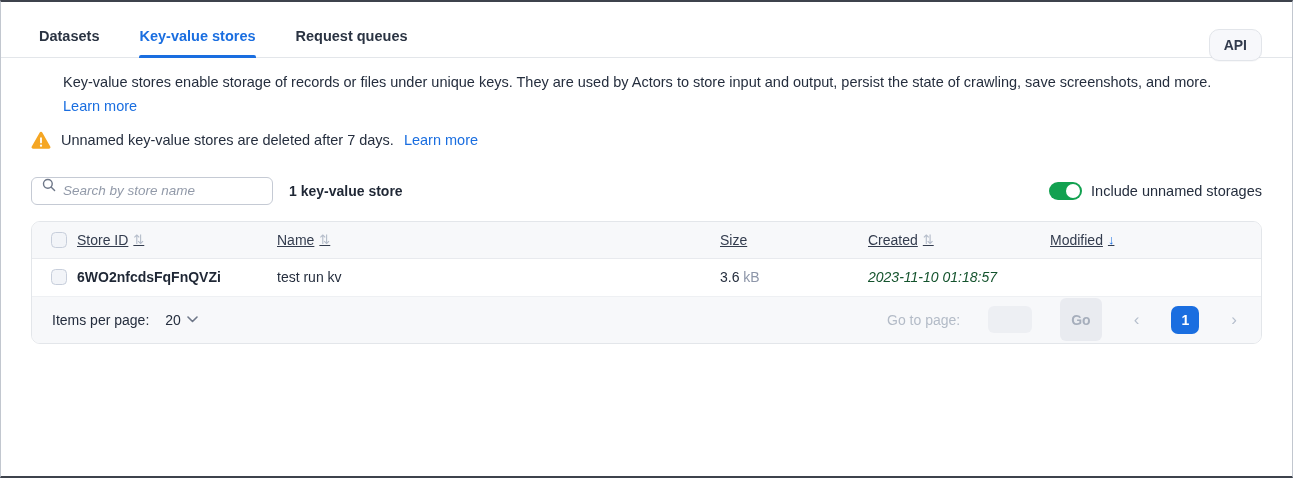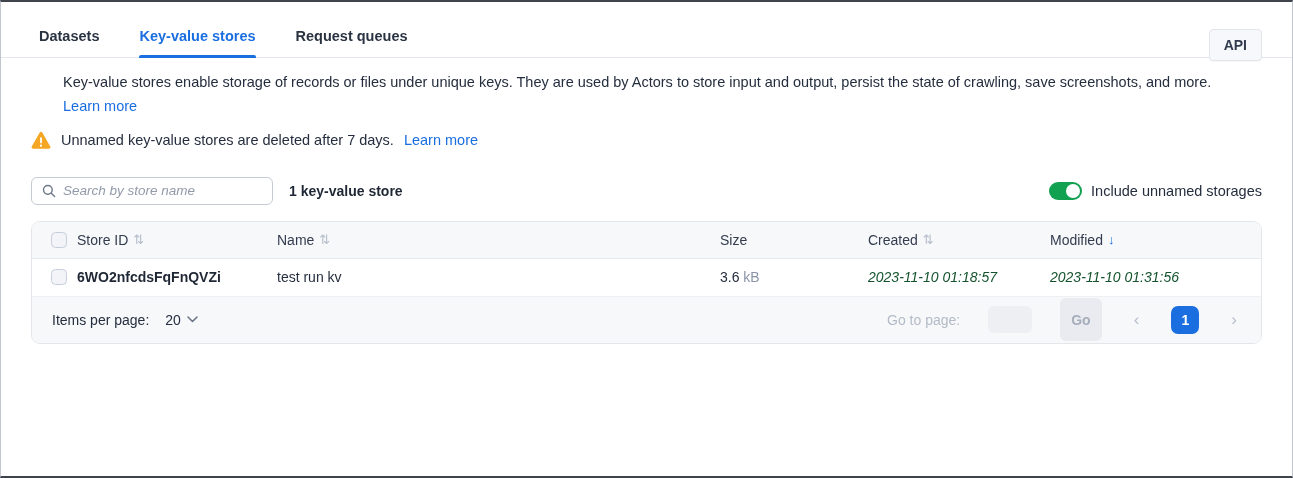--- a/index.html
+++ b/index.html
@@ -17,21 +17,21 @@
   
   .page-header{ display:flex; align-items:center; gap:10px; padding-top:28px; }
   .page-title{ font-size:21px; font-weight:700; color:#1f2735; letter-spacing:.2px; }
   .help-icon{
     width:18px; height:18px; border:1.6px solid #8690a3; border-radius:50%;
     color:#8690a3; font-size:11px; font-weight:700; display:flex; align-items:center; justify-content:center;
     margin-top:2px; cursor:pointer;
   }
   .api-btn{
     position:absolute; top:27px; right:30px;
-    background:#f7f8fb; border:1px solid #e2e5ea; border-radius:4px;
+    background:#f7f8fb; border:1px solid #e2e5ea; border-radius:10px;
     padding:7px 14px; font-size:14px; font-weight:700; color:#333c4e; cursor:pointer;
     box-shadow:0 1px 1px rgba(30,40,60,.03);
   }
 
   
   .tabs{ display:flex; gap:40px; margin:0 -30px; padding:26px 30px 0 38px; border-bottom:1px solid #e3e6ea; }
   .tab{ font-size:14.5px; font-weight:700; color:#2a3342; padding-bottom:13px; cursor:pointer; position:relative; }
   .tab.active{ color:var(--accent-blue); }
   .tab.active::after{ content:""; position:absolute; left:0; right:0; bottom:-1px; height:3px; background:var(--accent-blue); border-radius:2px 2px 0 0; }
 
@@ -41,41 +41,41 @@
   .desc-link{ display:inline-block; margin-top:2px; }
 
   
   .warning{ display:flex; align-items:center; gap:10px; margin-top:13px; }
   .warning-text{ font-size:14.5px; color:#252e3e; }
   .warn-icon{ width:20px; height:19px; flex:0 0 auto; }
 
   
   .controls{ display:flex; align-items:center; margin-top:27px; }
   .search-box{
-    display:flex; align-items:center; gap:7px;
+    display:flex; gap:7px;
     width:242px; height:28px; border:1px solid #c5cad4; border-radius:6px;
     padding:0 10px; background:#fff;
   }
   .search-box svg{ flex:0 0 auto; }
   .search-input{
     border:none; outline:none; width:100%; font-size:13.5px; font-style:italic; color:#3a4354;
     font-family:"Liberation Sans", sans-serif; background:transparent;
   }
   .search-input::placeholder{ color:#929aa9; font-style:italic; }
   .count-text{ margin-left:16px; font-size:14px; font-weight:700; color:#1f2735; }
   .toggle-wrap{ margin-left:auto; display:flex; align-items:center; gap:9px; cursor:pointer; }
   .toggle{ width:33px; height:18px; border-radius:10px; background:var(--toggle-green); position:relative; }
   .toggle .knob{ position:absolute; top:2px; right:2px; width:14px; height:14px; border-radius:50%; background:#fff; }
   .toggle-label{ font-size:14.5px; color:#252e3e; }
 
   
   .table{ margin-top:16px; border:1px solid #e3e6ea; border-radius:9px; overflow:hidden; background:#fff; }
   .t-grid{ display:grid; grid-template-columns:45px 200px 443px 148px 182px 1fr; align-items:center; }
   .t-head{ background:#f7f8fa; height:37px; border-bottom:1px solid #e8eaee; font-size:14px; color:#333c4e; }
-  .t-head .cell{ display:flex; align-items:center; gap:5px; }
+  .t-head .cell{ display:flex; align-items:center; gap:5px;text-decoration:underline; }
   .sort-icon{ color:#b5bdca; font-size:13px; }
   .sort-desc-icon{ color:var(--accent-blue); font-size:13px; font-weight:700; }
   .cb-cell{ display:flex; justify-content:flex-end; padding-right:10px; }
   .checkbox{ width:16px; height:16px; border:1px solid #c7cedb; border-radius:4.5px; background:#f2f4f8; cursor:pointer; }
   .t-row{ height:38px; background:#fff; border-bottom:1px solid #eef0f3; font-size:14px; }
   .store-id{ font-weight:700; color:#1f2735; cursor:pointer; }
   .store-name{ color:#252e3e; }
   .size-val{ color:#252e3e; }
   .size-unit{ color:#8d96a9; }
   .date-val{ color:#14532d;font-style:italic; }
@@ -169,21 +169,20 @@
         <div class="cb-cell">
             <span class="checkbox"></span>
           </div>
         <div class="store-id">6WO2nfcdsFqFnQVZi</div>
         <div class="store-name">test run kv</div>
         <div>
           <span class="size-val">3.6</span>
           <span class="size-unit">kB</span>
         </div>
         <div class="date-val">2023-11-10 01:18:57</div>
-        <div class="date-val">2023-11-10 01:31:56</div>
       </div>
 
       <div class="t-foot">
         <span class="ipp-label">Items per page:</span>
         <div class="ipp-select">
           <span class="ipp-value">20</span>
           <svg width="11" height="7" viewBox="0 0 11 7">
             <path d="M1 1 L5.5 5.5 L10 1" fill="none" stroke="#6e7788" stroke-width="1.6" stroke-linecap="round" stroke-linejoin="round"></path>
           </svg>
         </div>

